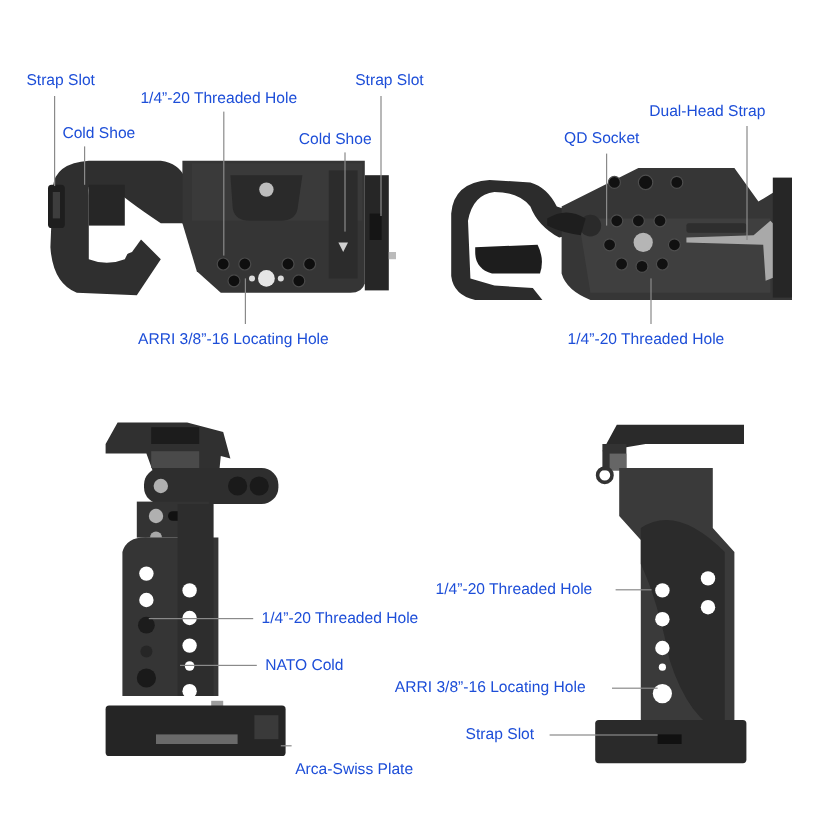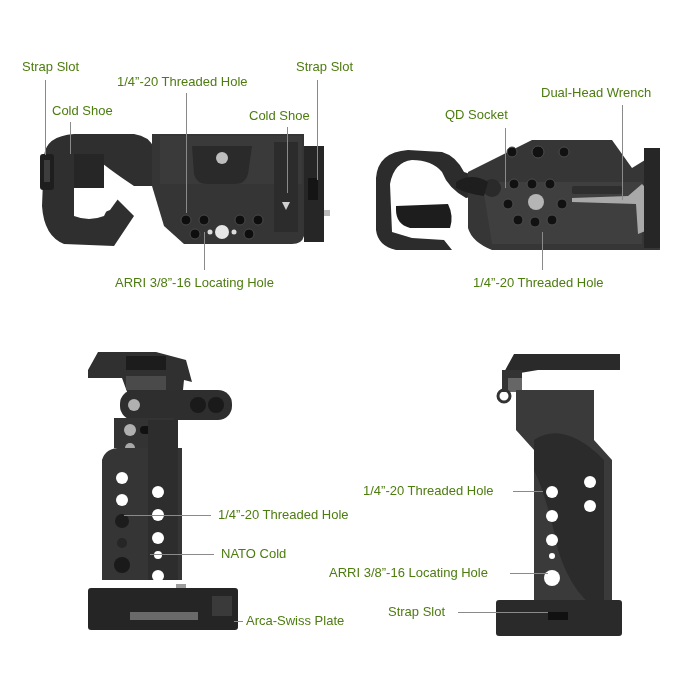--- a/index.html
+++ b/index.html
@@ -1,17 +1,17 @@
 <!DOCTYPE html>
 <html><head>
 <meta charset="utf-8">
 <style>
   html,body{margin:0;padding:0;background:#ffffff;}
   body{width:700px;height:700px;position:relative;overflow:hidden;font-family:"Liberation Sans",sans-serif;}
-  .label{position:absolute;font-size:13px;color:#4d7c0f;white-space:nowrap;line-height:16px;}
+  .label{position:absolute;font-size:13px;color:#1d4ed8;white-space:nowrap;line-height:16px;}
   .line{position:absolute;background:#8a8a8a;}
   .part{position:absolute;}
   svg{display:block;}
 </style>
 </head>
 <body>
 
 <div class="part" style="left:34px;top:126px;width:296px;height:124px;">
   <svg width="296" height="124" viewBox="0 0 296 124">
 
@@ -98,24 +98,24 @@
 
     <circle cx="164" cy="64" r="8" fill="#b5b5b5"></circle>
 
     <path d="M200 60 L256 58 L270 46 L280 56 L276 92 L266 96 L264 66 L200 64 Z" fill="#a9a9a9"></path>
     <rect x="200" y="48" width="50" height="8" rx="2" fill="#2e2e2e"></rect>
 
     <rect x="272" y="10" width="16" height="100" fill="#262626"></rect>
   </svg>
 </div>
 
-<div class="label" style="left:445px;top:107px;">QD Socket</div>
+<div class="label" style="left:470px;top:107px;">QD Socket</div>
 <div class="line" style="left:505px;top:128px;width:1px;height:60px;"></div>
 
-<div class="label" style="left:541px;top:85px;">Dual-Head Wrench</div>
+<div class="label" style="left:541px;top:85px;">Dual-Head Strap</div>
 <div class="line" style="left:622px;top:105px;width:1px;height:95px;"></div>
 
 <div class="label" style="left:473px;top:275px;">1/4”-20 Threaded Hole</div>
 <div class="line" style="left:542px;top:232px;width:1px;height:38px;"></div>
 
 <div class="part" style="left:86px;top:350px;width:154px;height:290px;">
   <svg width="154" height="290" viewBox="0 0 154 290">
 
     <path d="M2 20 L12 2 L70 2 L100 10 L106 32 L98 30 L96 50 L44 50 L36 28 L2 28 Z" fill="#303030"></path>
     <rect x="40" y="6" width="40" height="14" fill="#1c1c1c"></rect>
@@ -153,21 +153,21 @@
     <rect x="126" y="246" width="20" height="20" fill="#3a3a3a"></rect>
   </svg>
 </div>
 
 <div class="label" style="left:218px;top:507px;">1/4”-20 Threaded Hole</div>
 <div class="line" style="left:124px;top:515px;width:87px;height:1px;"></div>
 
 <div class="label" style="left:221px;top:546px;">NATO Cold</div>
 <div class="line" style="left:150px;top:554px;width:64px;height:1px;"></div>
 
-<div class="label" style="left:246px;top:613px;">Arca-Swiss Plate</div>
+<div class="label" style="left:246px;top:633px;">Arca-Swiss Plate</div>
 <div class="line" style="left:234px;top:621px;width:9px;height:1px;"></div>
 
 <div class="part" style="left:494px;top:350px;width:130px;height:290px;">
   <svg width="130" height="290" viewBox="0 0 130 290">
 
     <path d="M8 26 L20 4 L126 4 L126 20 L44 20 Z" fill="#2a2a2a"></path>
     <rect x="8" y="20" width="20" height="22" fill="#333"></rect>
     <rect x="14" y="28" width="14" height="14" fill="#666"></rect>
     <circle cx="10" cy="46" r="6" fill="none" stroke="#333" stroke-width="3"></circle>
 

